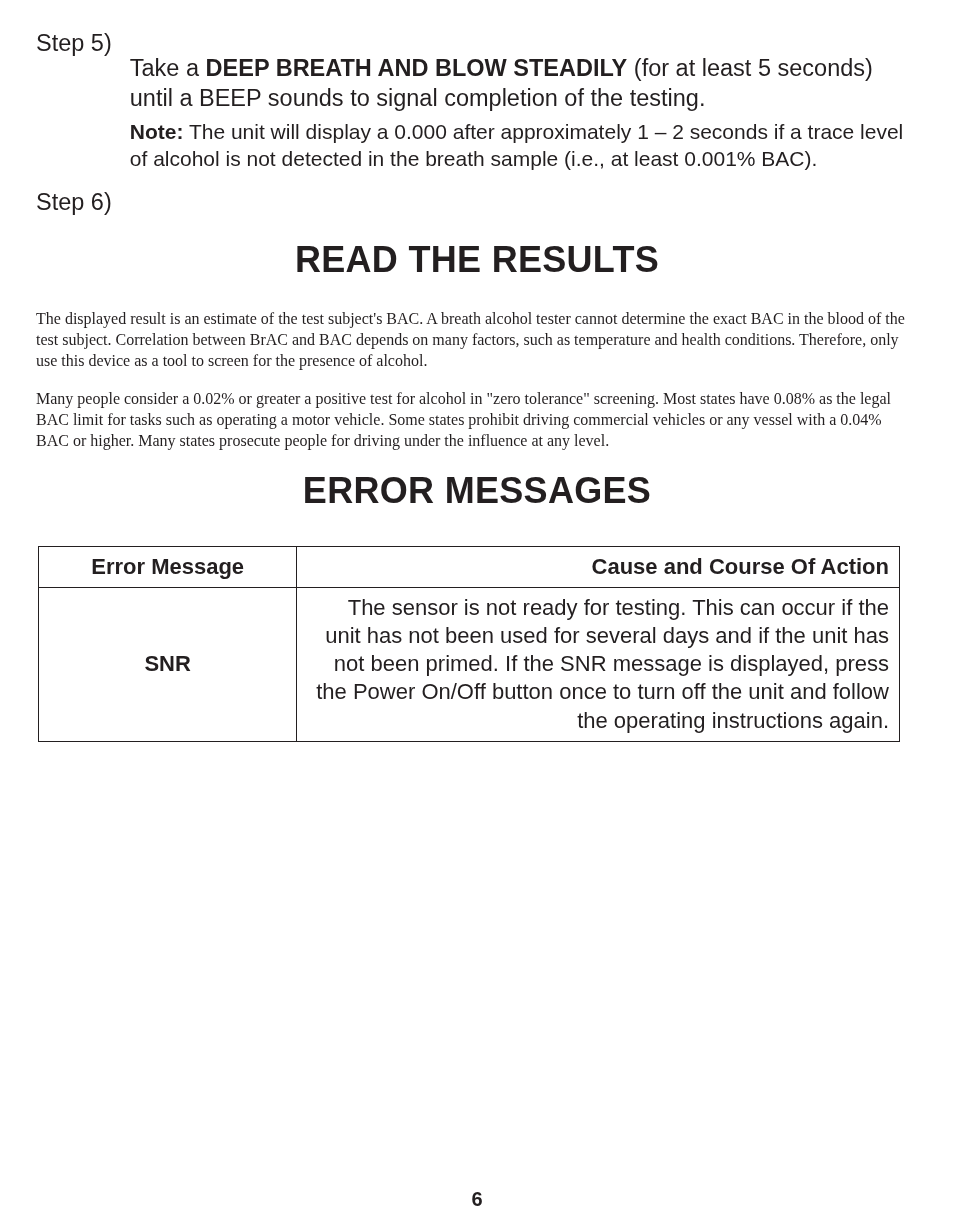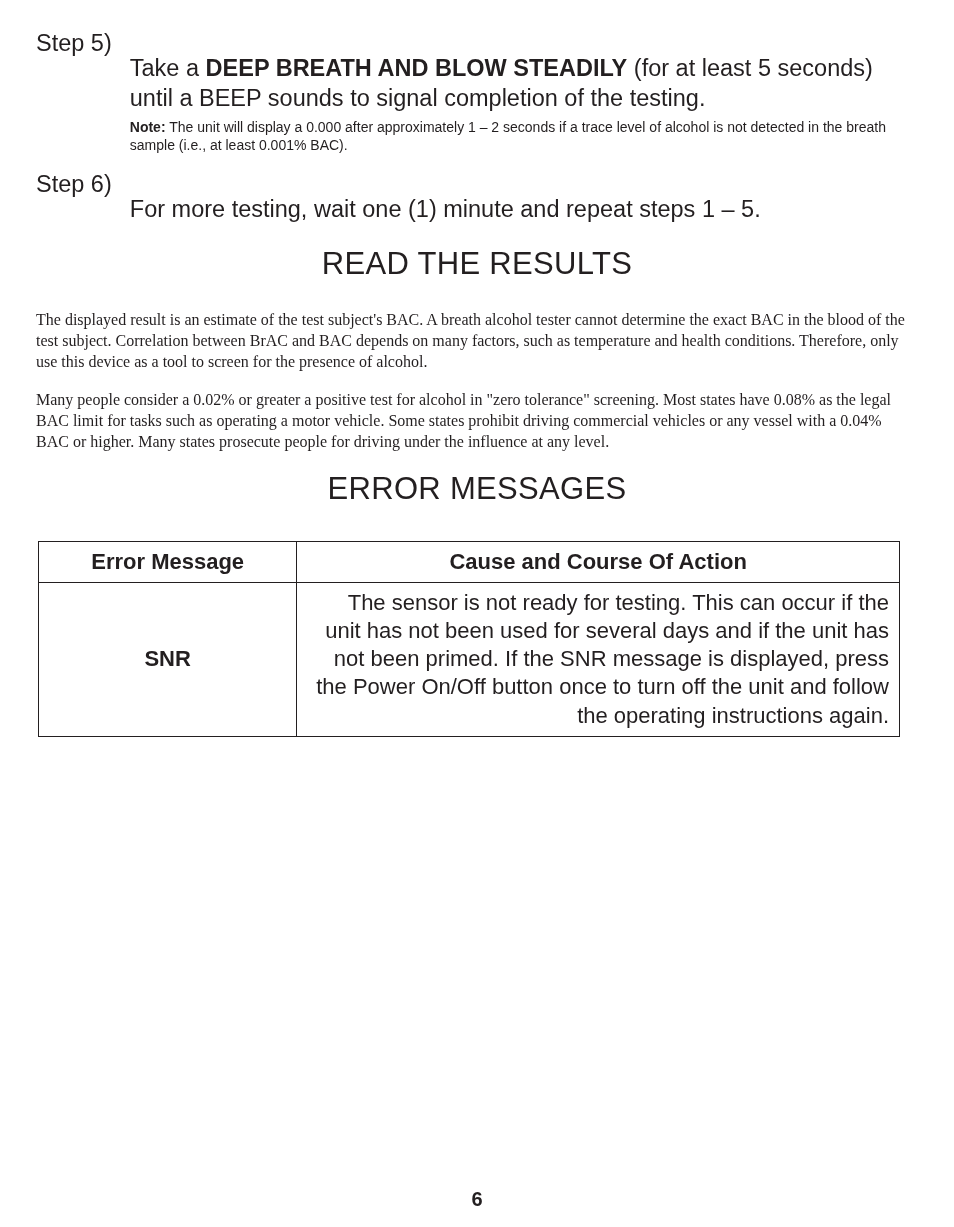--- a/index.html
+++ b/index.html
@@ -24,29 +24,29 @@
     font-size: 23.5px;
     white-space: nowrap;
   }
   .step-body {
     flex: 1 1 auto;
     font-size: 23.5px;
     margin-top: 25px;
   }
   .step-body .bold { font-weight: bold; }
   .note {
-    font-size: 14px;
+    font-size: 21px;
     line-height: 1.28;
     margin-top: 6px;
   }
   .note .label { font-weight: bold; }
   .h1 {
     text-align: center;
-    font-weight: normal;
-    font-size: 31px;
+    font-weight: bold;
+    font-size: 36px;
     margin: 22px 0 28px 0;
     letter-spacing: 0.3px;
   }
   .para {
     font-size: 16px;
     line-height: 1.3;
     margin-bottom: 18px;
     font-family: Liberation Serif, serif;
   }
   .error-h1 { margin-top: 18px; margin-bottom: 34px; }
@@ -63,21 +63,21 @@
     font-size: 22px;
     line-height: 1.28;
     text-align: right;
   }
   table.err th {
     font-weight: bold;
     text-align: center;
     width: 30%;
   }
   table.err th.cause {
-    text-align: center;
+    text-align: right;
     width: 70%;
   }
   table.err td.msg {
     text-align: center;
     vertical-align: middle;
     font-weight: bold;
   }
   .pagenum {
     position: absolute;
     left: 0;
@@ -96,21 +96,20 @@
   <div class="step-body">
     <span>Take a </span><span class="bold">DEEP BREATH AND BLOW STEADILY</span><span> (for at least 5 seconds) until a BEEP sounds to signal completion of the testing.</span>
     <div class="note">
       <span class="label">Note:</span><span> The unit will display a 0.000 after approximately 1 – 2 seconds if a trace level of alcohol is not detected in the breath sample (i.e., at least 0.001% BAC).</span>
     </div>
   </div>
 </div>
 
 <div class="step-block">
   <div class="step-label">Step 6)</div>
-  <div class="step-body">For more testing, wait one (1) minute and repeat steps 1 – 5.</div>
 </div>
 
 <div class="h1">READ THE RESULTS</div>
 
 <div class="para">The displayed result is an estimate of the test subject's BAC. A breath alcohol tester cannot determine the exact BAC in the blood of the test subject.  Correlation between BrAC and BAC depends on many factors, such as temperature and health conditions. Therefore, only use this device as a tool to screen for the presence of alcohol.</div>
 <div class="para">Many people consider a 0.02% or greater a positive test for alcohol in "zero tolerance" screening. Most states have 0.08% as the legal BAC limit for tasks such as operating a motor vehicle. Some states prohibit driving commercial vehicles or any vessel with a 0.04% BAC or higher. Many states prosecute people for driving under the influence at any level.</div>
 
 <div class="h1 error-h1">ERROR MESSAGES</div>
 
 <table class="err">

